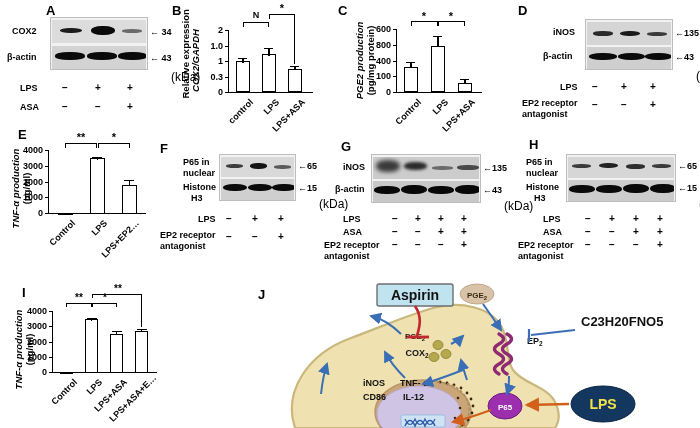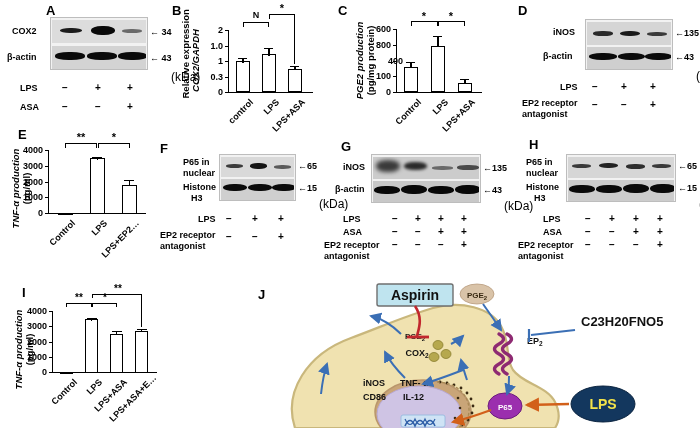--- a/index.html
+++ b/index.html
@@ -138,21 +138,21 @@
     <div class="axis" style="left:63px;top:92px;width:86px;height:1.3px;"></div>
 
     <div class="tick" style="left:60px;top:29px;"></div>
     <div class="tick" style="left:60px;top:44.8px;"></div>
     <div class="tick" style="left:60px;top:60.5px;"></div>
     <div class="tick" style="left:60px;top:76.3px;"></div>
     <div class="tick" style="left:60px;top:92px;"></div>
 
     <div class="ticklab" style="left:20px;top:24px;width:38px;">600</div>
     <div class="ticklab" style="left:20px;top:39.8px;width:38px;">800</div>
-    <div class="ticklab" style="left:32px;top:55.5px;width:38px;">400</div>
+    <div class="ticklab" style="left:20px;top:55.5px;width:38px;">400</div>
     <div class="ticklab" style="left:20px;top:71.3px;width:38px;">100</div>
     <div class="ticklab" style="left:20px;top:87px;width:38px;">0</div>
 
     <div class="bar" style="left:71px;top:67.2px;width:14px;height:24.8px;"></div>
     <div class="ebar" style="left:77.3px;top:62.1px;height:6px;"></div>
     <div class="ecap" style="left:73px;top:62.1px;width:9px;"></div>
 
     <div class="bar" style="left:98px;top:45.9px;width:14px;height:46.1px;"></div>
     <div class="ebar" style="left:104.3px;top:36px;height:11px;"></div>
     <div class="ecap" style="left:100px;top:36px;width:9px;"></div>

